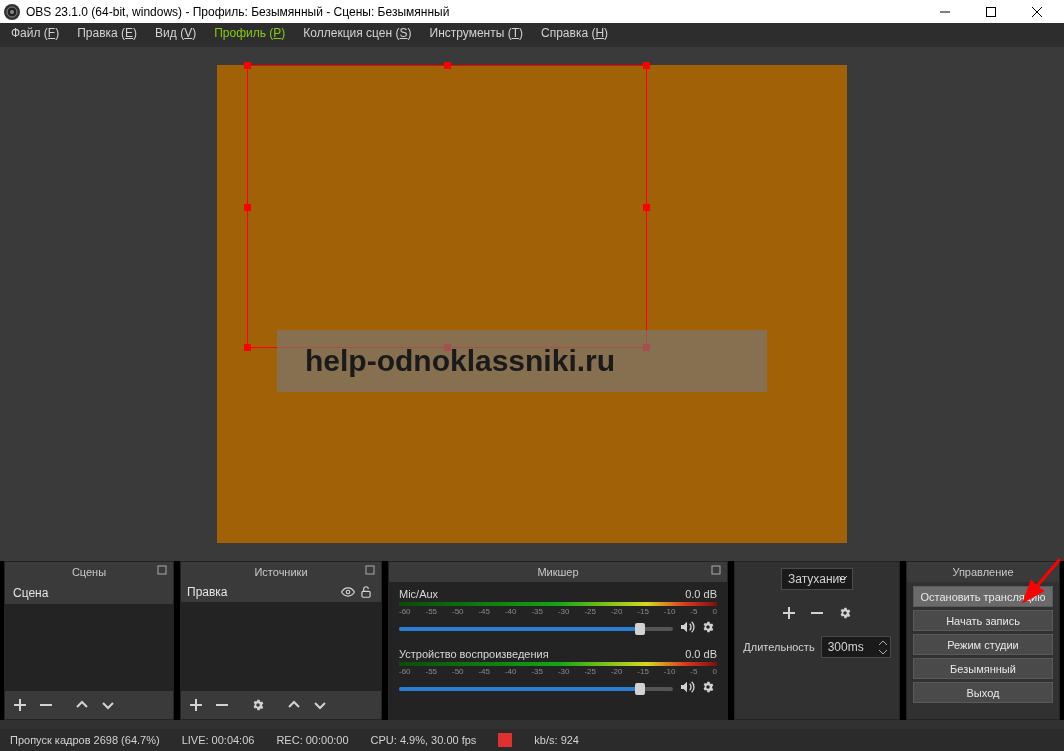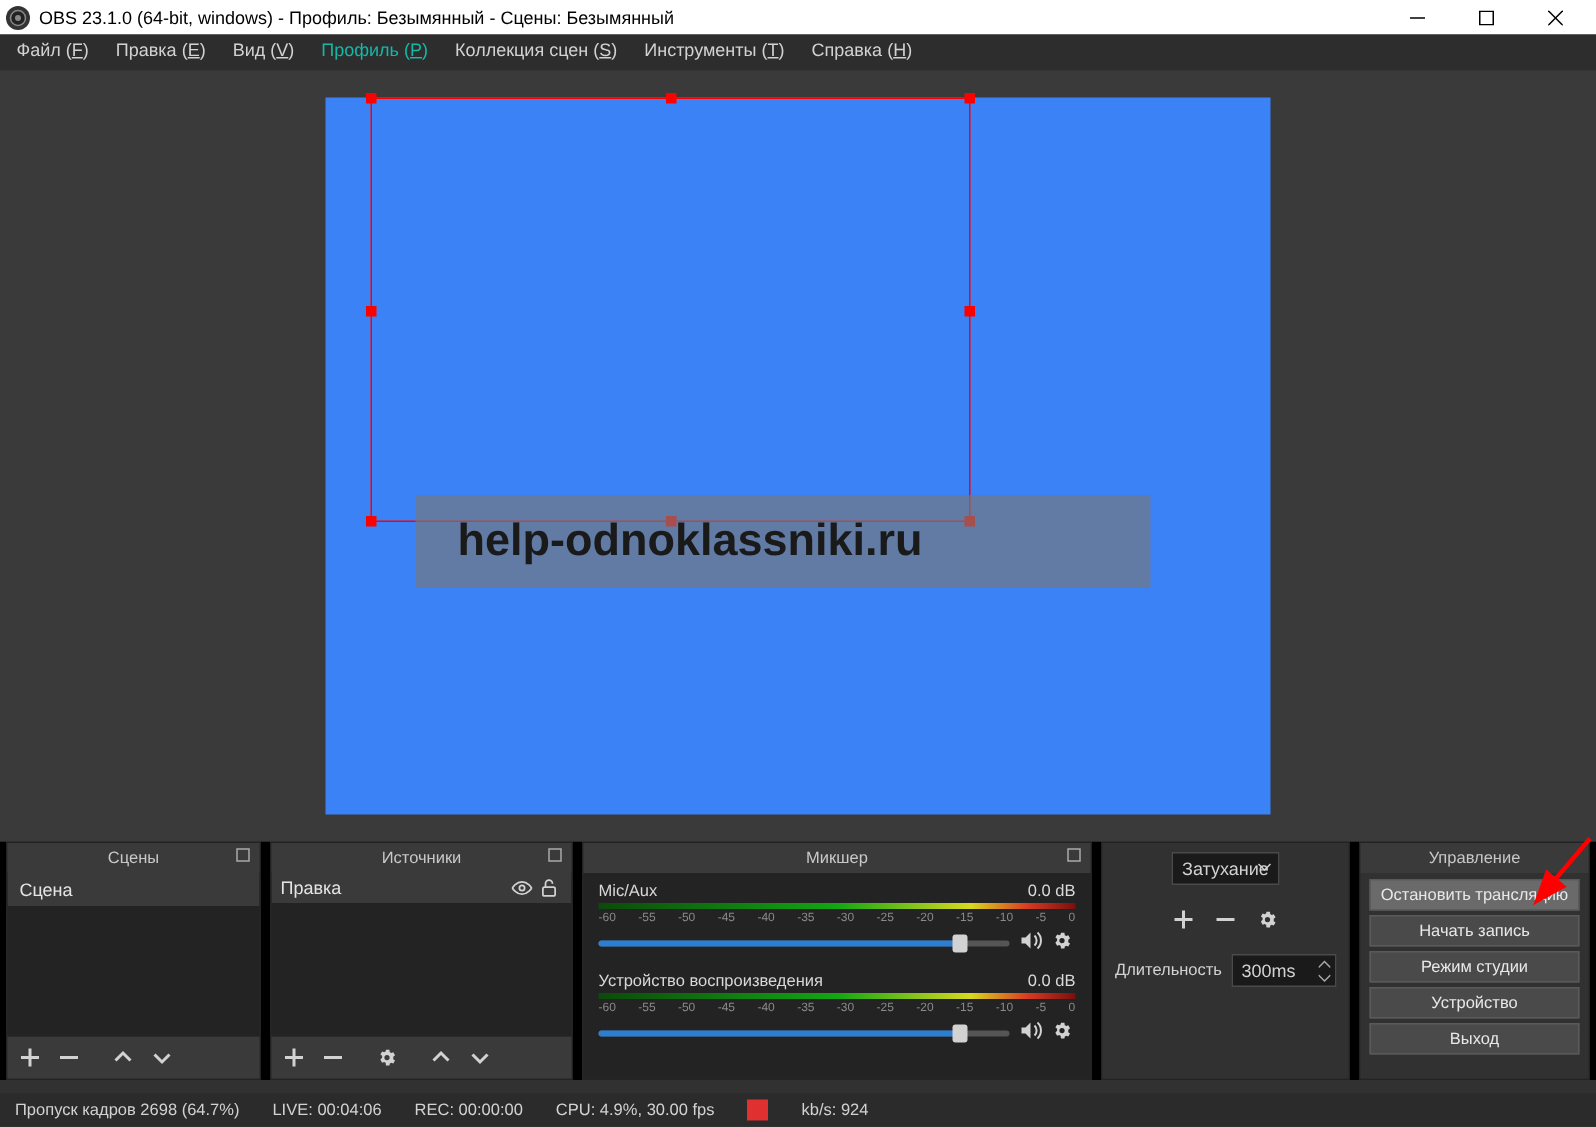--- a/index.html
+++ b/index.html
@@ -10,26 +10,26 @@
 .titlebar .logo { width: 16px; height: 16px; border-radius: 50%; background: #333; margin-right: 6px; display: flex; align-items: center; justify-content: center; }
 .titlebar .logo svg { width: 12px; height: 12px; }
 .titlebar .title { flex: 1; font-size: 12px; }
 .titlebar .winbtns { display: flex; }
 .titlebar .winbtn { width: 46px; height: 23px; display: flex; align-items: center; justify-content: center; }
 .titlebar .winbtn svg { width: 10px; height: 10px; }
 
 
 .menubar { background: #2d2d2d; height: 24px; display: flex; align-items: flex-start; padding: 0 2px; }
 .menubar .menuitem { padding: 3px 9px; font-size: 12px; color: #d2d2d2; cursor: default; white-space: nowrap; }
-.menubar .menuitem.disabled { color: #14b8a6; }
+.menubar .menuitem.disabled { color: #84cc16; }
 .menubar .menuitem .mn { text-decoration: underline; }
 
 
 .preview-area { background: #3a3a3a; height: 514px; position: relative; display: flex; align-items: center; justify-content: center; }
-.canvas { width: 630px; height: 478px; background: #3b82f6; position: relative; }
+.canvas { width: 630px; height: 478px; background: #a16207; position: relative; }
 .selection { position: absolute; border: 1px solid #ff0000; }
 .handle { position: absolute; width: 7px; height: 7px; background: #ff0000; }
 .watermark-box { position: absolute; background: rgba(120,120,120,0.65); padding: 14px 28px; }
 .watermark-box span { color: #1a1a1a; font-size: 30px; font-weight: bold; }
 
 
 .docks { display: flex; gap: 6px; padding: 0 4px; height: 159px; background: #000000; }
 .dock { background: #313131; display: flex; flex-direction: column; border: 1px solid #232323; }
 .dock-header { background: #3a3a3a; height: 20px; display: flex; align-items: center; justify-content: center; position: relative; font-size: 11px; color: #c8c8c8; }
 .dock-header .popicon { position: absolute; right: 4px; top: 3px; width: 12px; height: 12px; }
@@ -378,21 +378,21 @@
       <div class="ctrl-btn highlight">
           <span>Остановить трансляцию</span>
         </div>
       <div class="ctrl-btn">
           <span>Начать запись</span>
         </div>
       <div class="ctrl-btn">
           <span>Режим студии</span>
         </div>
       <div class="ctrl-btn">
-          <span>Устройство</span>
+          <span>Безымянный</span>
         </div>
       <div class="ctrl-btn">
           <span>Выход</span>
         </div>
     </div>
   </div>
 
 </div>
 
 <div class="statusbar">

